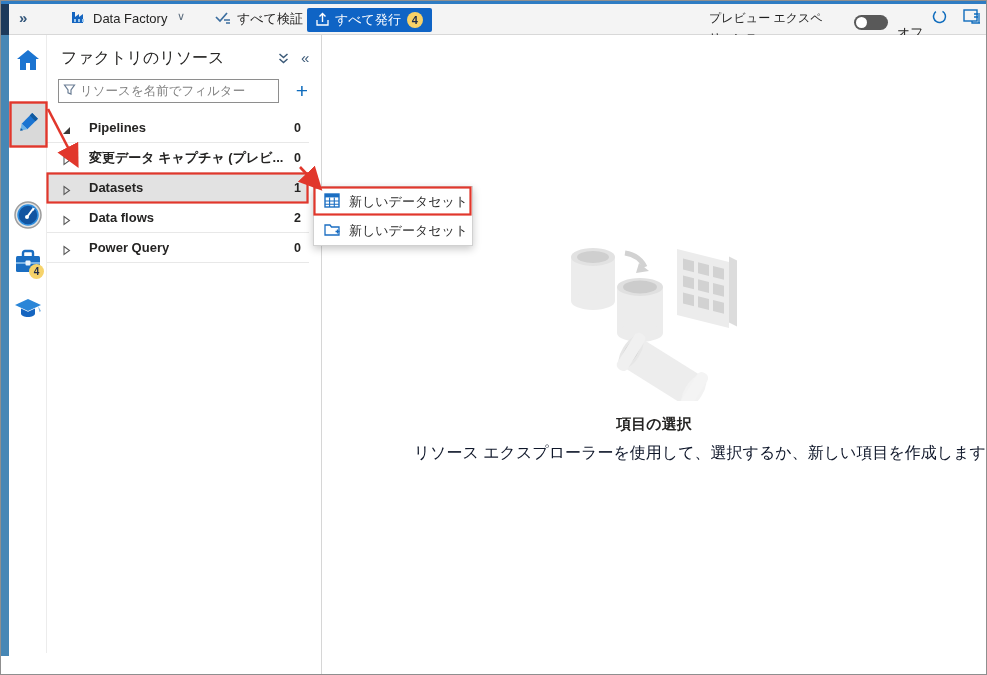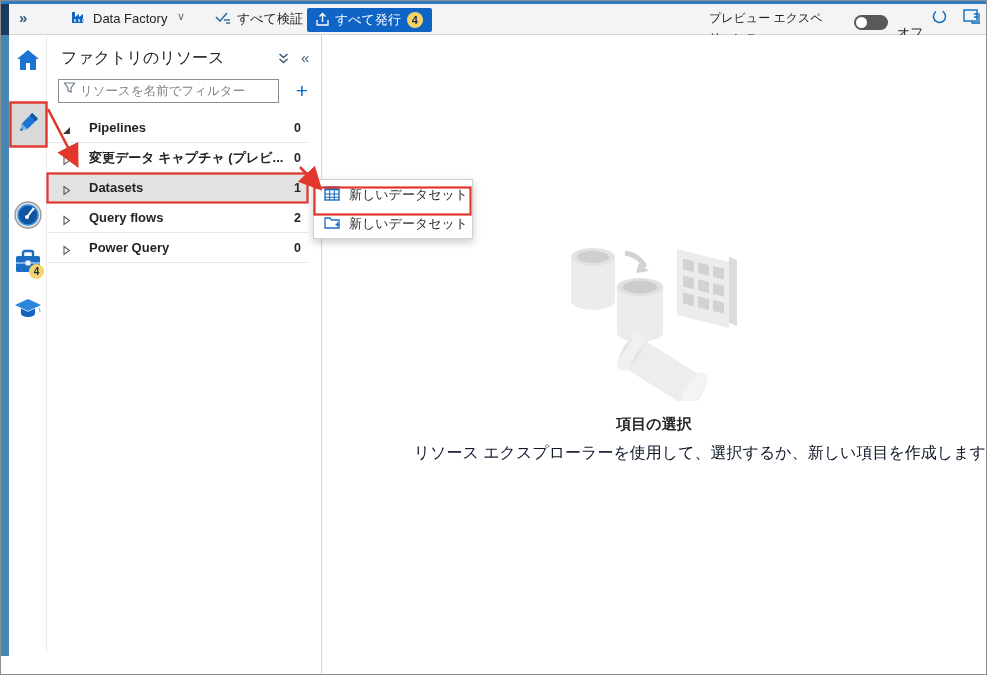--- a/index.html
+++ b/index.html
@@ -39,32 +39,32 @@
   .side-item.selected { background:#d9d9d9; height:45px; }
   .side-badge {
     position:absolute; left:20px; top:19px; width:15px; height:15px; border-radius:50%;
     background:#f6d36b; color:#1e2a4a; font-size:10px; font-weight:bold;
     display:flex; align-items:center; justify-content:center;
   }
   
   .panel { position:absolute; left:46px; top:34px; width:275px; height:639px; background:#fff; border-right:1px solid #d6d6d6; }
   .panel-title { position:absolute; left:14px; top:13px; font-size:16px; color:#252423; }
   .panel-chev { position:absolute; top:16px; cursor:pointer; color:#3c5a78; }
-  .filter-box { position:absolute; left:11px; top:44px; width:221px; height:24px; border:1px solid #8e8e8e; background:#fff; display:flex; padding:0 4px; gap:4px; }
+  .filter-box { position:absolute; left:11px; top:44px; width:221px; height:24px; border:1px solid #8e8e8e; background:#fff; display:flex; align-items:center; padding:0 4px; gap:4px; }
   .filter-box input { border:none; outline:none; width:180px; font-size:12.5px; color:#323130; font-family:inherit; background:transparent; }
   .filter-box input::placeholder { color:#828282; }
   .add-btn { position:absolute; left:242px; top:44px; width:26px; height:24px; font-size:21px; color:#0f6cbd; background:none; border:none; cursor:pointer; line-height:22px; }
   .tree { position:absolute; left:0; top:78px; width:262px; }
   .tree-row { position:relative; height:30px; display:flex; align-items:center; cursor:pointer; border-bottom:1px solid #e8e8e8; }
   .tree-row .expander { width:12px; height:12px; margin-left:14px; flex:none; }
   .tree-row .lbl { margin-left:16px; font-size:13px; font-weight:bold; color:#252423; white-space:nowrap; overflow:hidden; max-width:195px; }
   .tree-row .cnt { position:absolute; right:8px; font-size:12.5px; font-weight:bold; color:#252423; }
   .tree-row.hl { background:#e2e2e2; }
   
-  .ctx-menu { position:absolute; left:312px; top:178px; width:160px; background:#fff; border:1px solid #d1d1d1; box-shadow:0 3px 8px rgba(0,0,0,.22); z-index:20; }
+  .ctx-menu { position:absolute; left:312px; top:185px; width:160px; background:#fff; border:1px solid #d1d1d1; box-shadow:0 3px 8px rgba(0,0,0,.22); z-index:20; }
   .ctx-item { height:29px; display:flex; align-items:center; gap:9px; padding-left:10px; font-size:13px; color:#2b2b2b; cursor:pointer; }
   
   .main { position:absolute; left:321px; top:34px; right:0; bottom:0; background:#fff; }
   .illus { position:absolute; left:237px; top:204px; }
   .empty-title { position:absolute; left:0; right:0; top:380px; text-align:center; font-size:15px; font-weight:bold; color:#252423; }
   .empty-sub { position:absolute; left:0; right:0; top:408px; text-align:right; font-size:16px; color:#0f172a; }
   
   .annot { position:absolute; inset:0; z-index:40; pointer-events:none; }
 </style>
 </head>
@@ -232,21 +232,21 @@
         </span>
         <span class="lbl">Datasets</span>
         <span class="cnt">1</span>
       </div>
       <div class="tree-row">
         <span class="expander">
           <svg width="11" height="11" viewBox="0 0 11 11">
               <polygon points="3,1.5 8.5,5.5 3,9.5" fill="none" stroke="#5a5a5a" stroke-width="1.1"></polygon>
             </svg>
         </span>
-        <span class="lbl">Query flows</span>
+        <span class="lbl">Data flows</span>
         <span class="cnt">2</span>
       </div>
       <div class="tree-row">
         <span class="expander">
           <svg width="11" height="11" viewBox="0 0 11 11">
               <polygon points="3,1.5 8.5,5.5 3,9.5" fill="none" stroke="#5a5a5a" stroke-width="1.1"></polygon>
             </svg>
         </span>
         <span class="lbl">Power Query</span>
         <span class="cnt">0</span>

